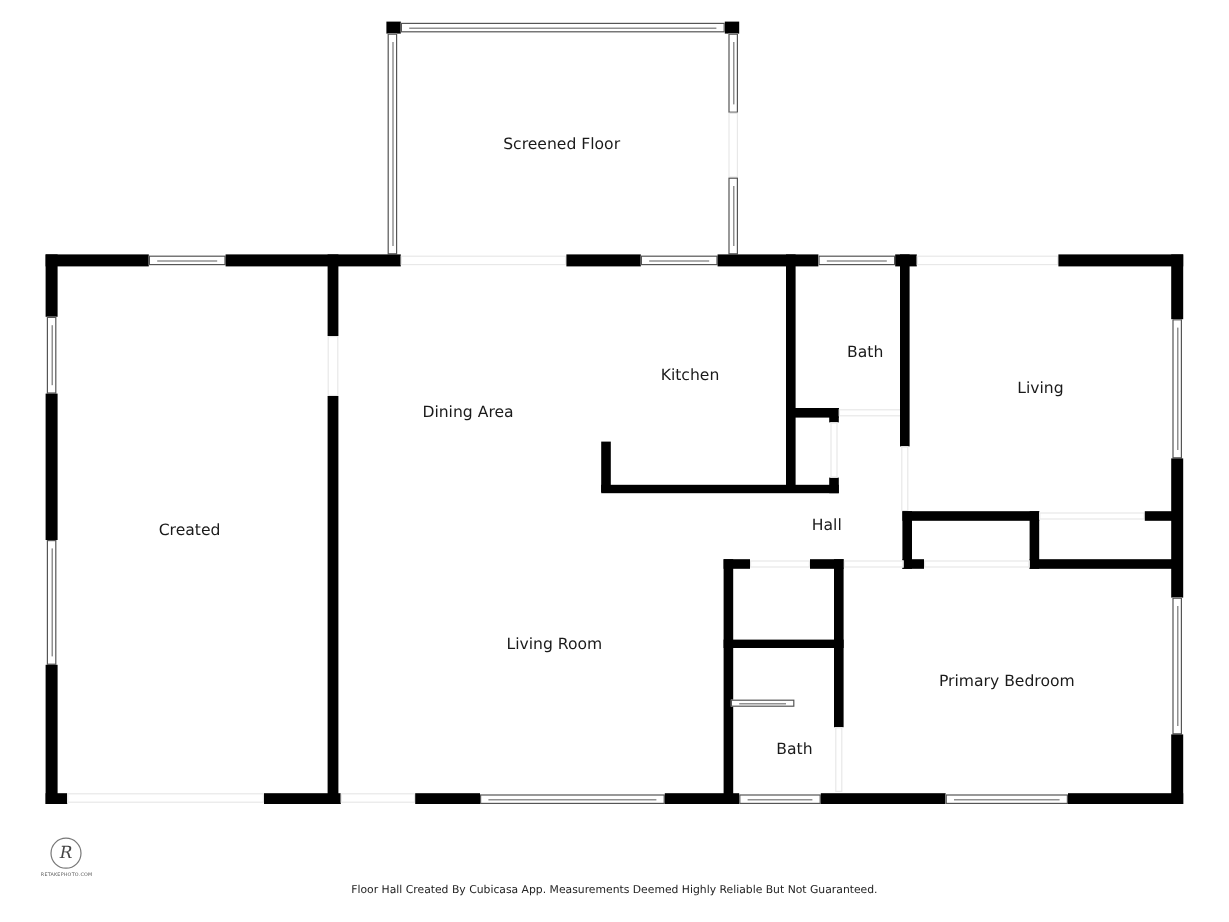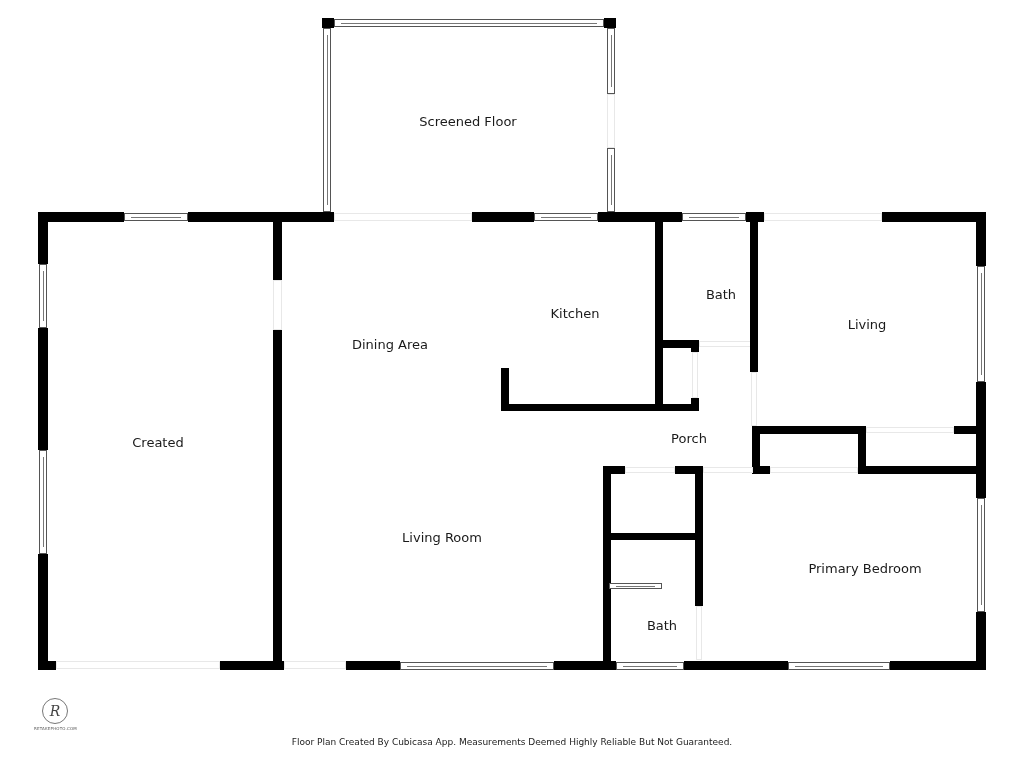--- a/index.html
+++ b/index.html
@@ -99,24 +99,24 @@
   <div class="opening" style="left:696px;top:606px;width:6px;height:54px;"></div>
   <div class="wall" style="left:603px;top:533px;width:100px;height:7px;"></div>
   <div class="win h" style="left:609px;top:583px;width:53px;height:6px;"></div>
 
   <div class="label" style="left:468px;top:121px;">Screened Floor</div>
   <div class="label" style="left:158px;top:442px;">Created</div>
   <div class="label" style="left:390px;top:300px;margin-top:44px;">Dining Area</div>
   <div class="label" style="left:575px;top:313px;">Kitchen</div>
   <div class="label" style="left:721px;top:294px;">Bath</div>
   <div class="label" style="left:867px;top:324px;">Living</div>
-  <div class="label" style="left:689px;top:438px;">Porch</div>
-  <div class="label" style="left:442px;top:537px;">Living Room</div>
-  <div class="label" style="left:865px;top:568px;">Primary Bedroom</div>
+  <div class="label" style="left:689px;top:438px;">Hall</div>
+  <div class="label" style="left:462px;top:537px;">Living Room</div>
+  <div class="label" style="left:839px;top:568px;">Primary Bedroom</div>
   <div class="label" style="left:662px;top:625px;">Bath</div>
 </div>
 
 <div class="logo">
   <div class="logo-circle">R</div>
   <div class="logo-text">RETAKEPHOTO.COM</div>
 </div>
 
-<div class="footer">Floor Plan Created By Cubicasa App. Measurements Deemed Highly Reliable But Not Guaranteed.</div>
+<div class="footer">Floor Hall Created By Cubicasa App. Measurements Deemed Highly Reliable But Not Guaranteed.</div>
 
 </body></html>

